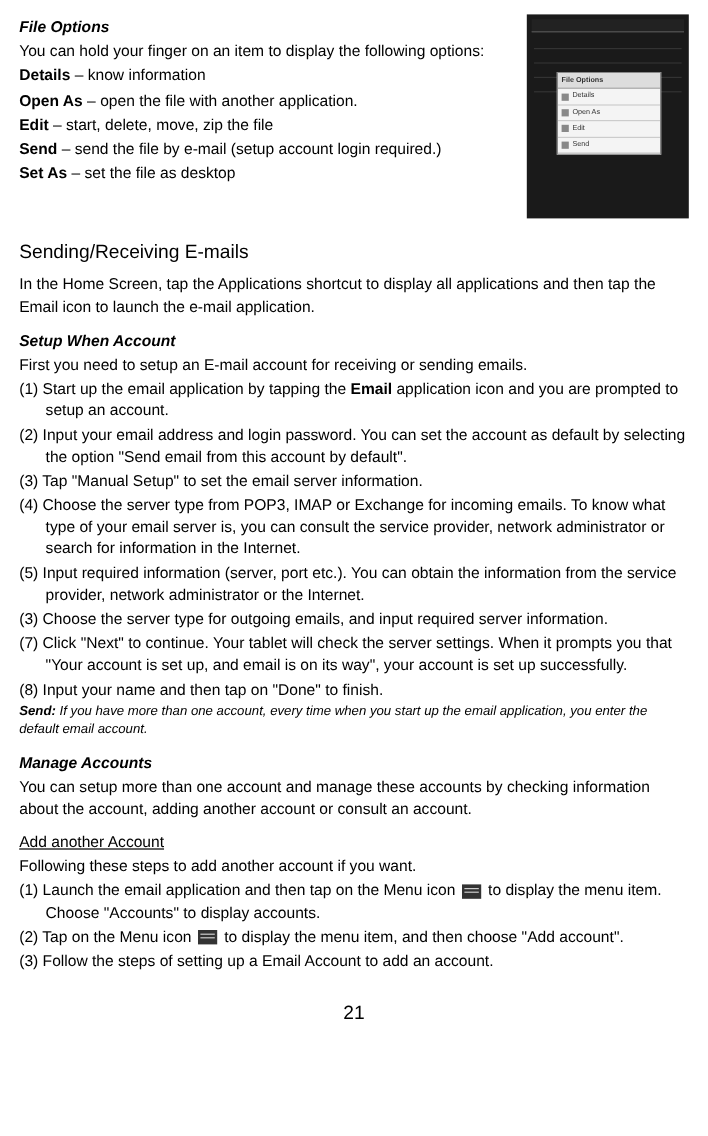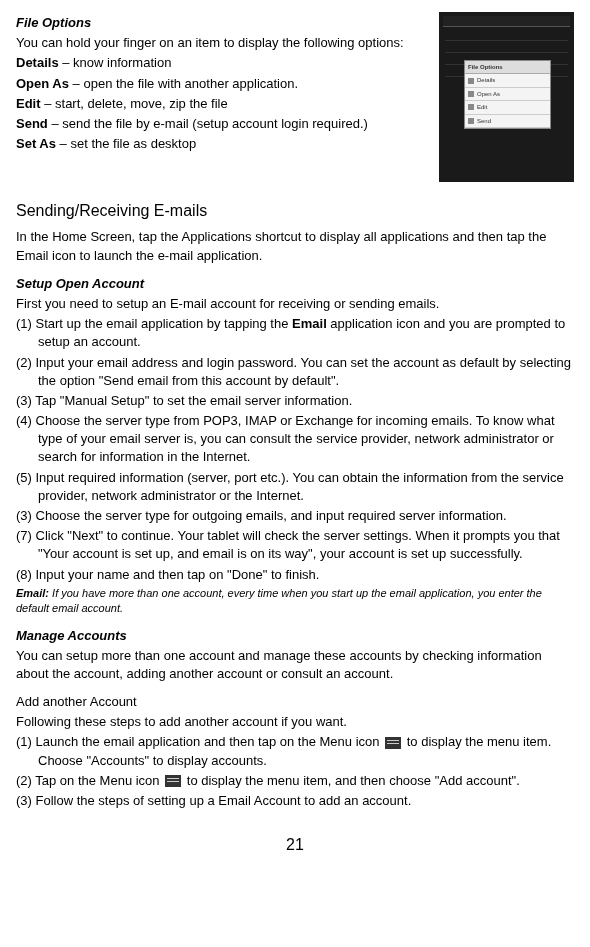--- a/index.html
+++ b/index.html
@@ -23,20 +23,21 @@
       font-size: 16px;
       margin: 10px 0 6px 0;
     }
     .sub-heading {
       font-weight: bold;
       font-style: italic;
       font-size: 13px;
       margin-top: 10px;
     }
     .underline {
+      text-decoration: underline;
     }
     .note {
       font-size: 11px;
     }
     .note-label {
       font-weight: bold;
       font-style: italic;
     }
     .note-body {
       font-style: italic;
@@ -165,33 +166,33 @@
 <p><span class="bold">Open As</span><span> – open the file with another application.</span></p>
 <p><span class="bold">Edit</span><span> – start, delete, move, zip the file</span></p>
 <p><span class="bold">Send</span><span> – send the file by e-mail (setup account login required.)</span></p>
 <p><span class="bold">Set As</span><span> – set the file as desktop</span></p>
 
 <div style="clear:right;"></div>
 
 <p class="heading">Sending/Receiving E-mails</p>
 <p>In the Home Screen, tap the Applications shortcut to display all applications and then tap the Email icon to launch the e-mail application.</p>
 
-<p class="sub-heading">Setup Open Account</p>
+<p class="sub-heading">Setup When Account</p>
 <p>First you need to setup an E-mail account for receiving or sending emails.</p>
 
 <p class="indent"><span>(1) Start up the email application by tapping the </span><span class="bold">Email</span><span> application icon and you are prompted to setup an account.</span></p>
 <p class="indent">(2) Input your email address and login password. You can set the account as default by selecting the option "Send email from this account by default".</p>
 <p class="indent">(3) Tap "Manual Setup" to set the email server information.</p>
 <p class="indent">(4) Choose the server type from POP3, IMAP or Exchange for incoming emails. To know what type of your email server is, you can consult the service provider, network administrator or search for information in the Internet.</p>
 <p class="indent">(5) Input required information (server, port etc.). You can obtain the information from the service provider, network administrator or the Internet.</p>
 <p class="indent">(3) Choose the server type for outgoing emails, and input required server information.</p>
 <p class="indent">(7) Click "Next" to continue. Your tablet will check the server settings. When it prompts you that "Your account is set up, and email is on its way", your account is set up successfully.</p>
 <p class="indent">(8) Input your name and then tap on "Done" to finish.</p>
 
-<p class="note"><span class="note-label">Email:</span><span class="note-body"> If you have more than one account, every time when you start up the email application, you enter the default email account.</span></p>
+<p class="note"><span class="note-label">Send:</span><span class="note-body"> If you have more than one account, every time when you start up the email application, you enter the default email account.</span></p>
 
 <p class="sub-heading">Manage Accounts</p>
 <p>You can setup more than one account and manage these accounts by checking information about the account, adding another account or consult an account.</p>
 
 <p class="underline" style="margin-top:10px;">Add another Account</p>
 <p>Following these steps to add another account if you want.</p>
 
 <p class="indent">
   <span>(1) Launch the email application and then tap on the Menu icon </span><span class="menu-icon"></span><span> to display the menu item. Choose "Accounts" to display accounts.</span>
 </p>

